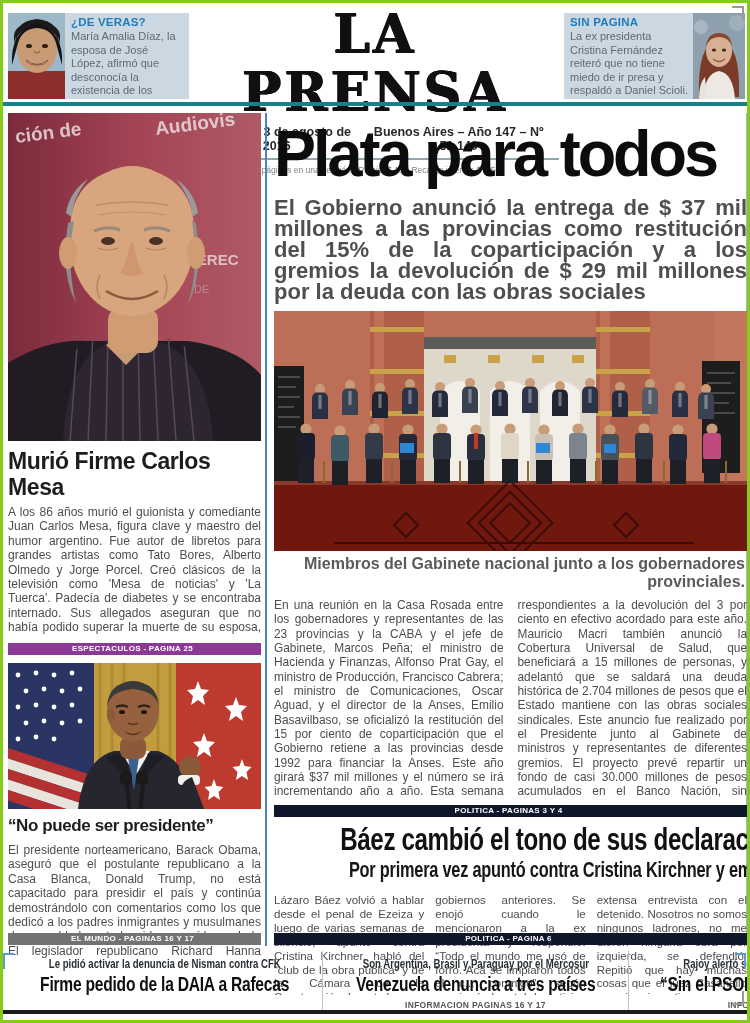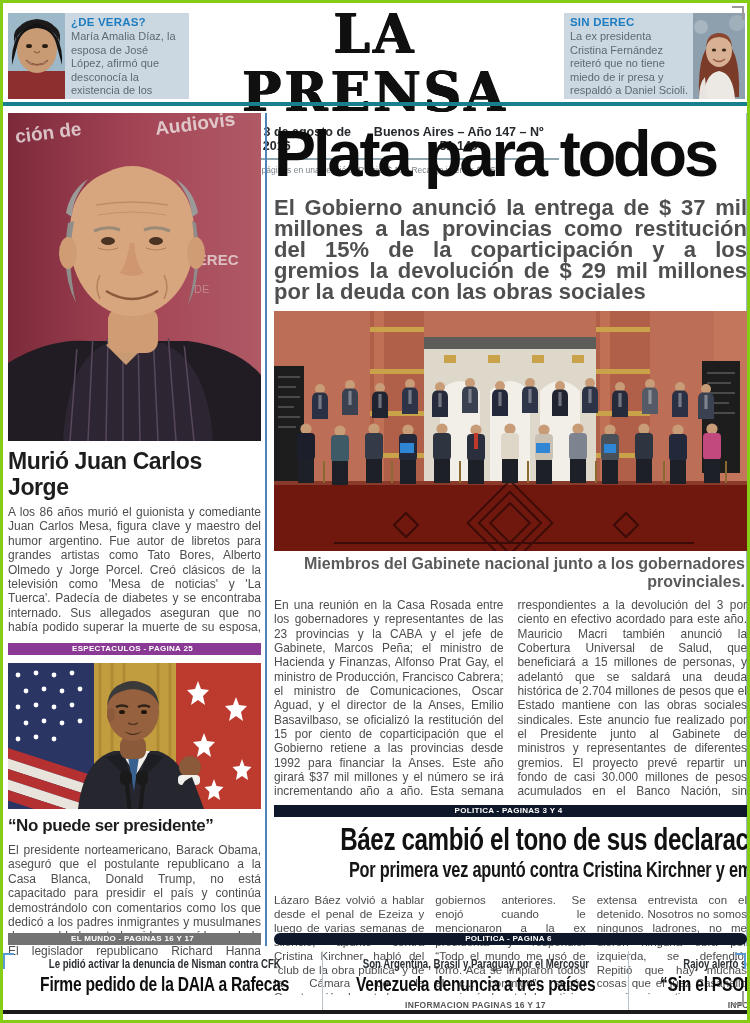--- a/index.html
+++ b/index.html
@@ -31,21 +31,21 @@
   .photo{display:block;}
   h2.story{margin:7px 0 0;font-size:23px;line-height:26px;color:#1d1d1d;letter-spacing:-.4px;}
   h2.story2{margin:5px 0 0;font-size:17px;line-height:24px;color:#1d1d1d;letter-spacing:-.4px;}
   .body-txt{margin:5px 0 0;font-size:12px;line-height:14.4px;color:#4d4d4d;text-align:justify;overflow:hidden;}
   .tagbar{height:12px;font-size:8px;font-weight:bold;color:#fff;text-align:center;
       padding:1px 4px 0 0;box-sizing:border-box;letter-spacing:.3px;}
   .tag-purple{background:#8a3a94;margin-top:7px;}
   .tag-red{background:#737373;}
   .tag-blue{background:#0f172a;}
   .tag-abs{position:absolute;left:0;right:0;top:820px;}
-  .col-right .tag-abs{top:822px;border-radius:6px;}
+  .col-right .tag-abs{top:822px;}
   .col-left{height:840px;}
   .col-right{height:842px;}
   .col-left,.col-right{position:absolute;}
   
   .mainhead{margin:0;font-size:63px;line-height:84px;color:#0c0c0c;letter-spacing:-3px;
      font-weight:bold;transform:scaleY(1.02);transform-origin:left top;white-space:nowrap;}
   .subhead{margin:2px 0 0;font-size:22px;line-height:21px;font-weight:bold;color:#4f4f4f;text-align:justify;}
   .caption{margin:4px 2px 0 0;font-size:16px;font-weight:bold;color:#5a5a5a;text-align:right;}
   .maincols{display:flex;gap:14px;margin-top:7px;height:202px;overflow:hidden;}
   .maincols div{flex:1;font-size:11.9px;line-height:14.35px;color:#4d4d4d;text-align:justify;}
@@ -108,21 +108,21 @@
     <h1>LA PRENSA</h1>
     <div class="mast-row">
       <span>Miércoles 3 de agosto de 2016</span>
       <span>Buenos Aires – Año 147 – Nº 51.140</span>
     </div>
     <div class="info-line">32 páginas en una sección - Precio: $ 18 - Recargo interior: $ 0,50</div>
   </div>
 
   <div class="promo promo-right">
     <div class="txt">
-      <div class="kicker-blue">SIN DEREC</div>
+      <div class="kicker-blue">SIN PAGINA</div>
       <p>La ex presidenta Cristina Fernández reiteró que no tiene miedo de ir presa y respaldó a Daniel Scioli.</p>
       <div class="pg">PAGINA 8</div>
     </div>
     <svg width="52" height="86" viewBox="0 0 52 86">
       <rect width="52" height="86" fill="#8ea0ad"></rect>
       <circle cx="8" cy="14" r="7" fill="#a7b6c0"></circle>
         <circle cx="44" cy="10" r="8" fill="#9fb0bb"></circle>
       <path d="M6 84 Q4 30 26 26 Q48 30 46 84Z" fill="#7a3b28"></path>
       <ellipse cx="26" cy="38" rx="13" ry="16" fill="#d8b093"></ellipse>
       <path d="M13 34 Q14 20 26 20 Q38 20 39 34 Q36 24 26 24 Q16 24 13 34Z" fill="#8a4630"></path>
@@ -191,21 +191,21 @@
       <ellipse cx="148" cy="128" rx="7" ry="4" fill="#4a3323"></ellipse>
       <path d="M90 135 Q100 139 110 135" stroke="#b5825e" fill="none" stroke-width="1.2"></path>
       <path d="M138 135 Q148 139 158 135" stroke="#b5825e" fill="none" stroke-width="1.2"></path>
 
       <path d="M122 130 Q118 152 112 160 Q124 166 136 160 Q128 152 126 130" fill="#cf9770"></path>
       <path d="M98 178 Q124 194 150 178" stroke="#8a5a3c" fill="none" stroke-width="2.5"></path>
       <path d="M92 162 Q86 174 92 186" stroke="#b5825e" fill="none" stroke-width="1.5"></path>
       <path d="M156 162 Q162 174 156 186" stroke="#b5825e" fill="none" stroke-width="1.5"></path>
     </svg>
 
-    <h2 class="story">Murió Juan Carlos Jorge</h2>
+    <h2 class="story">Murió Firme Carlos Mesa</h2>
     <p class="body-txt" style="height:131px">A los 86 años murió el guionista y comediante Juan Carlos Mesa, figura clave y maestro del humor argentino. Fue autor de libretos para grandes artistas como Tato Bores, Alberto Olmedo y Jorge Porcel. Creó clásicos de la televisión como 'Mesa de noticias' y 'La Tuerca'. Padecía de diabetes y se encontraba internado. Sus allegados aseguran que no había podido superar la muerte de su esposa, Edith, en noviembre pasado. El mundo del espectáculo lo llora.</p>
     <div class="tagbar tag-purple">ESPECTACULOS - PAGINA 25</div>
 
     <svg class="photo" style="margin-top:8px" width="253" height="146" viewBox="0 0 253 146">
       <rect width="253" height="146" fill="#c29d3f"></rect>
       <g stroke="#a8862f" stroke-width="3" opacity=".7">
         <line x1="92" y1="0" x2="92" y2="146"></line>
           <line x1="104" y1="0" x2="104" y2="146"></line>
         <line x1="116" y1="0" x2="116" y2="146"></line>
           <line x1="150" y1="0" x2="150" y2="146"></line>

